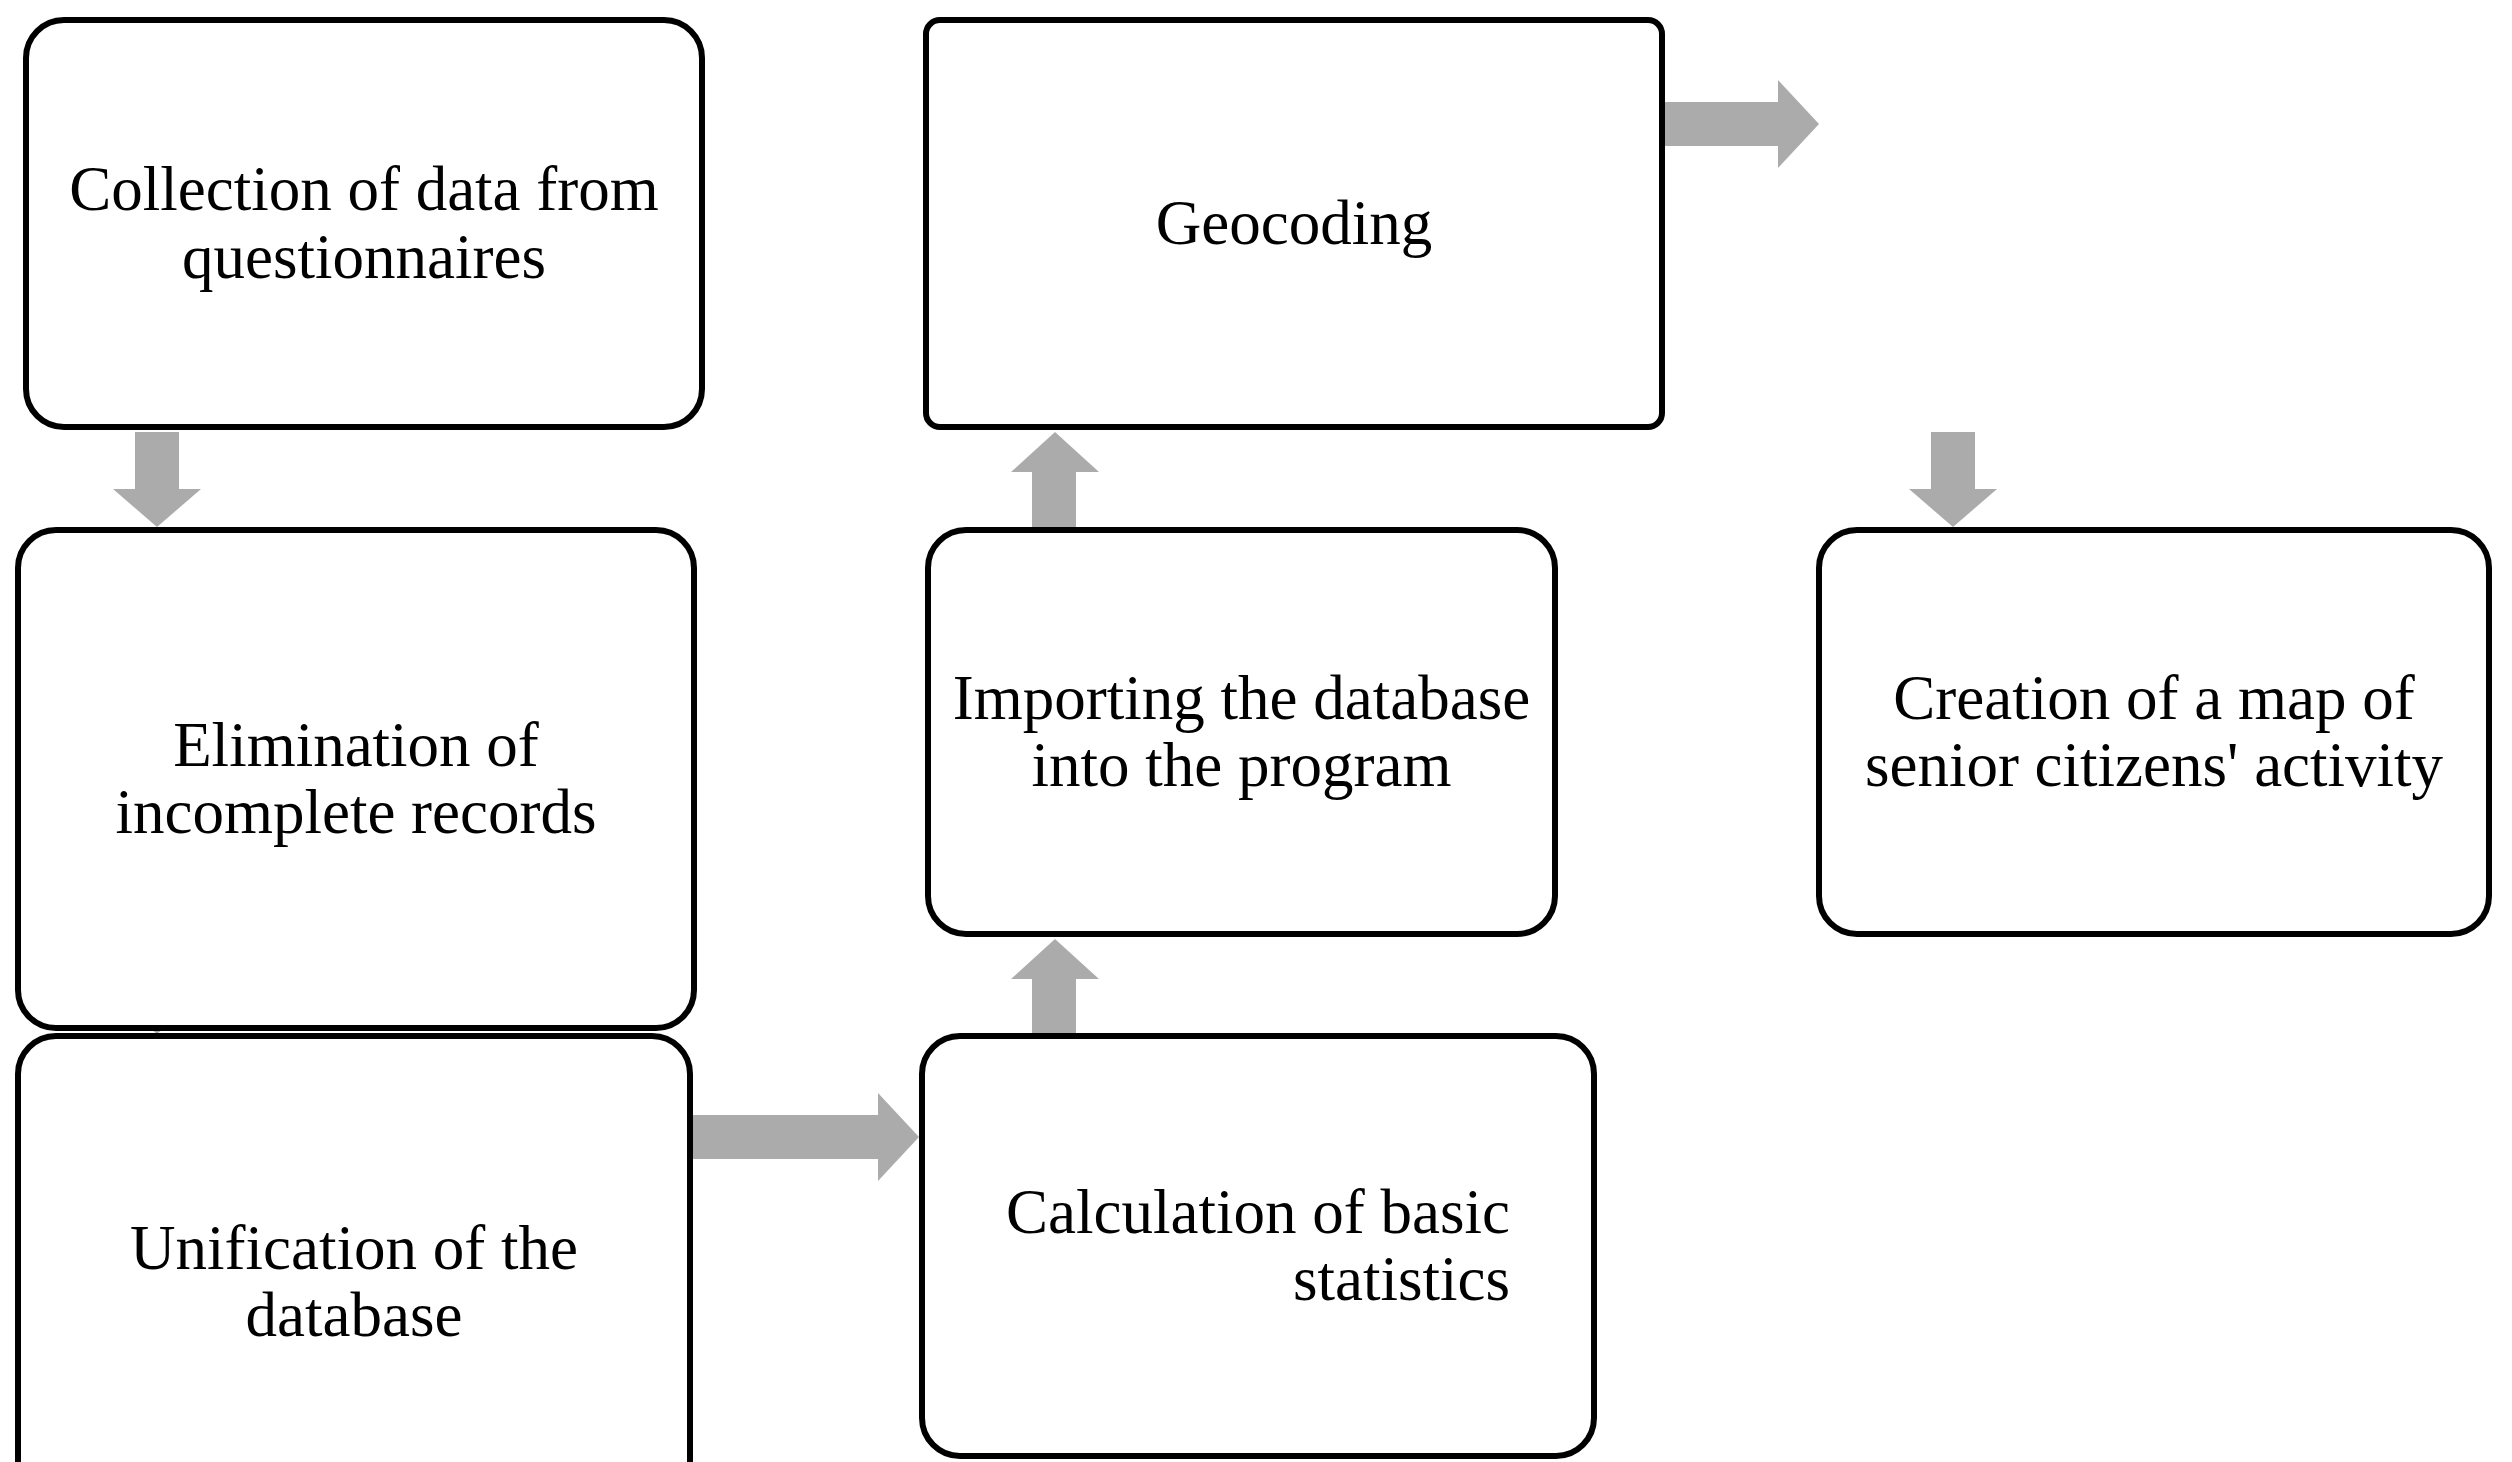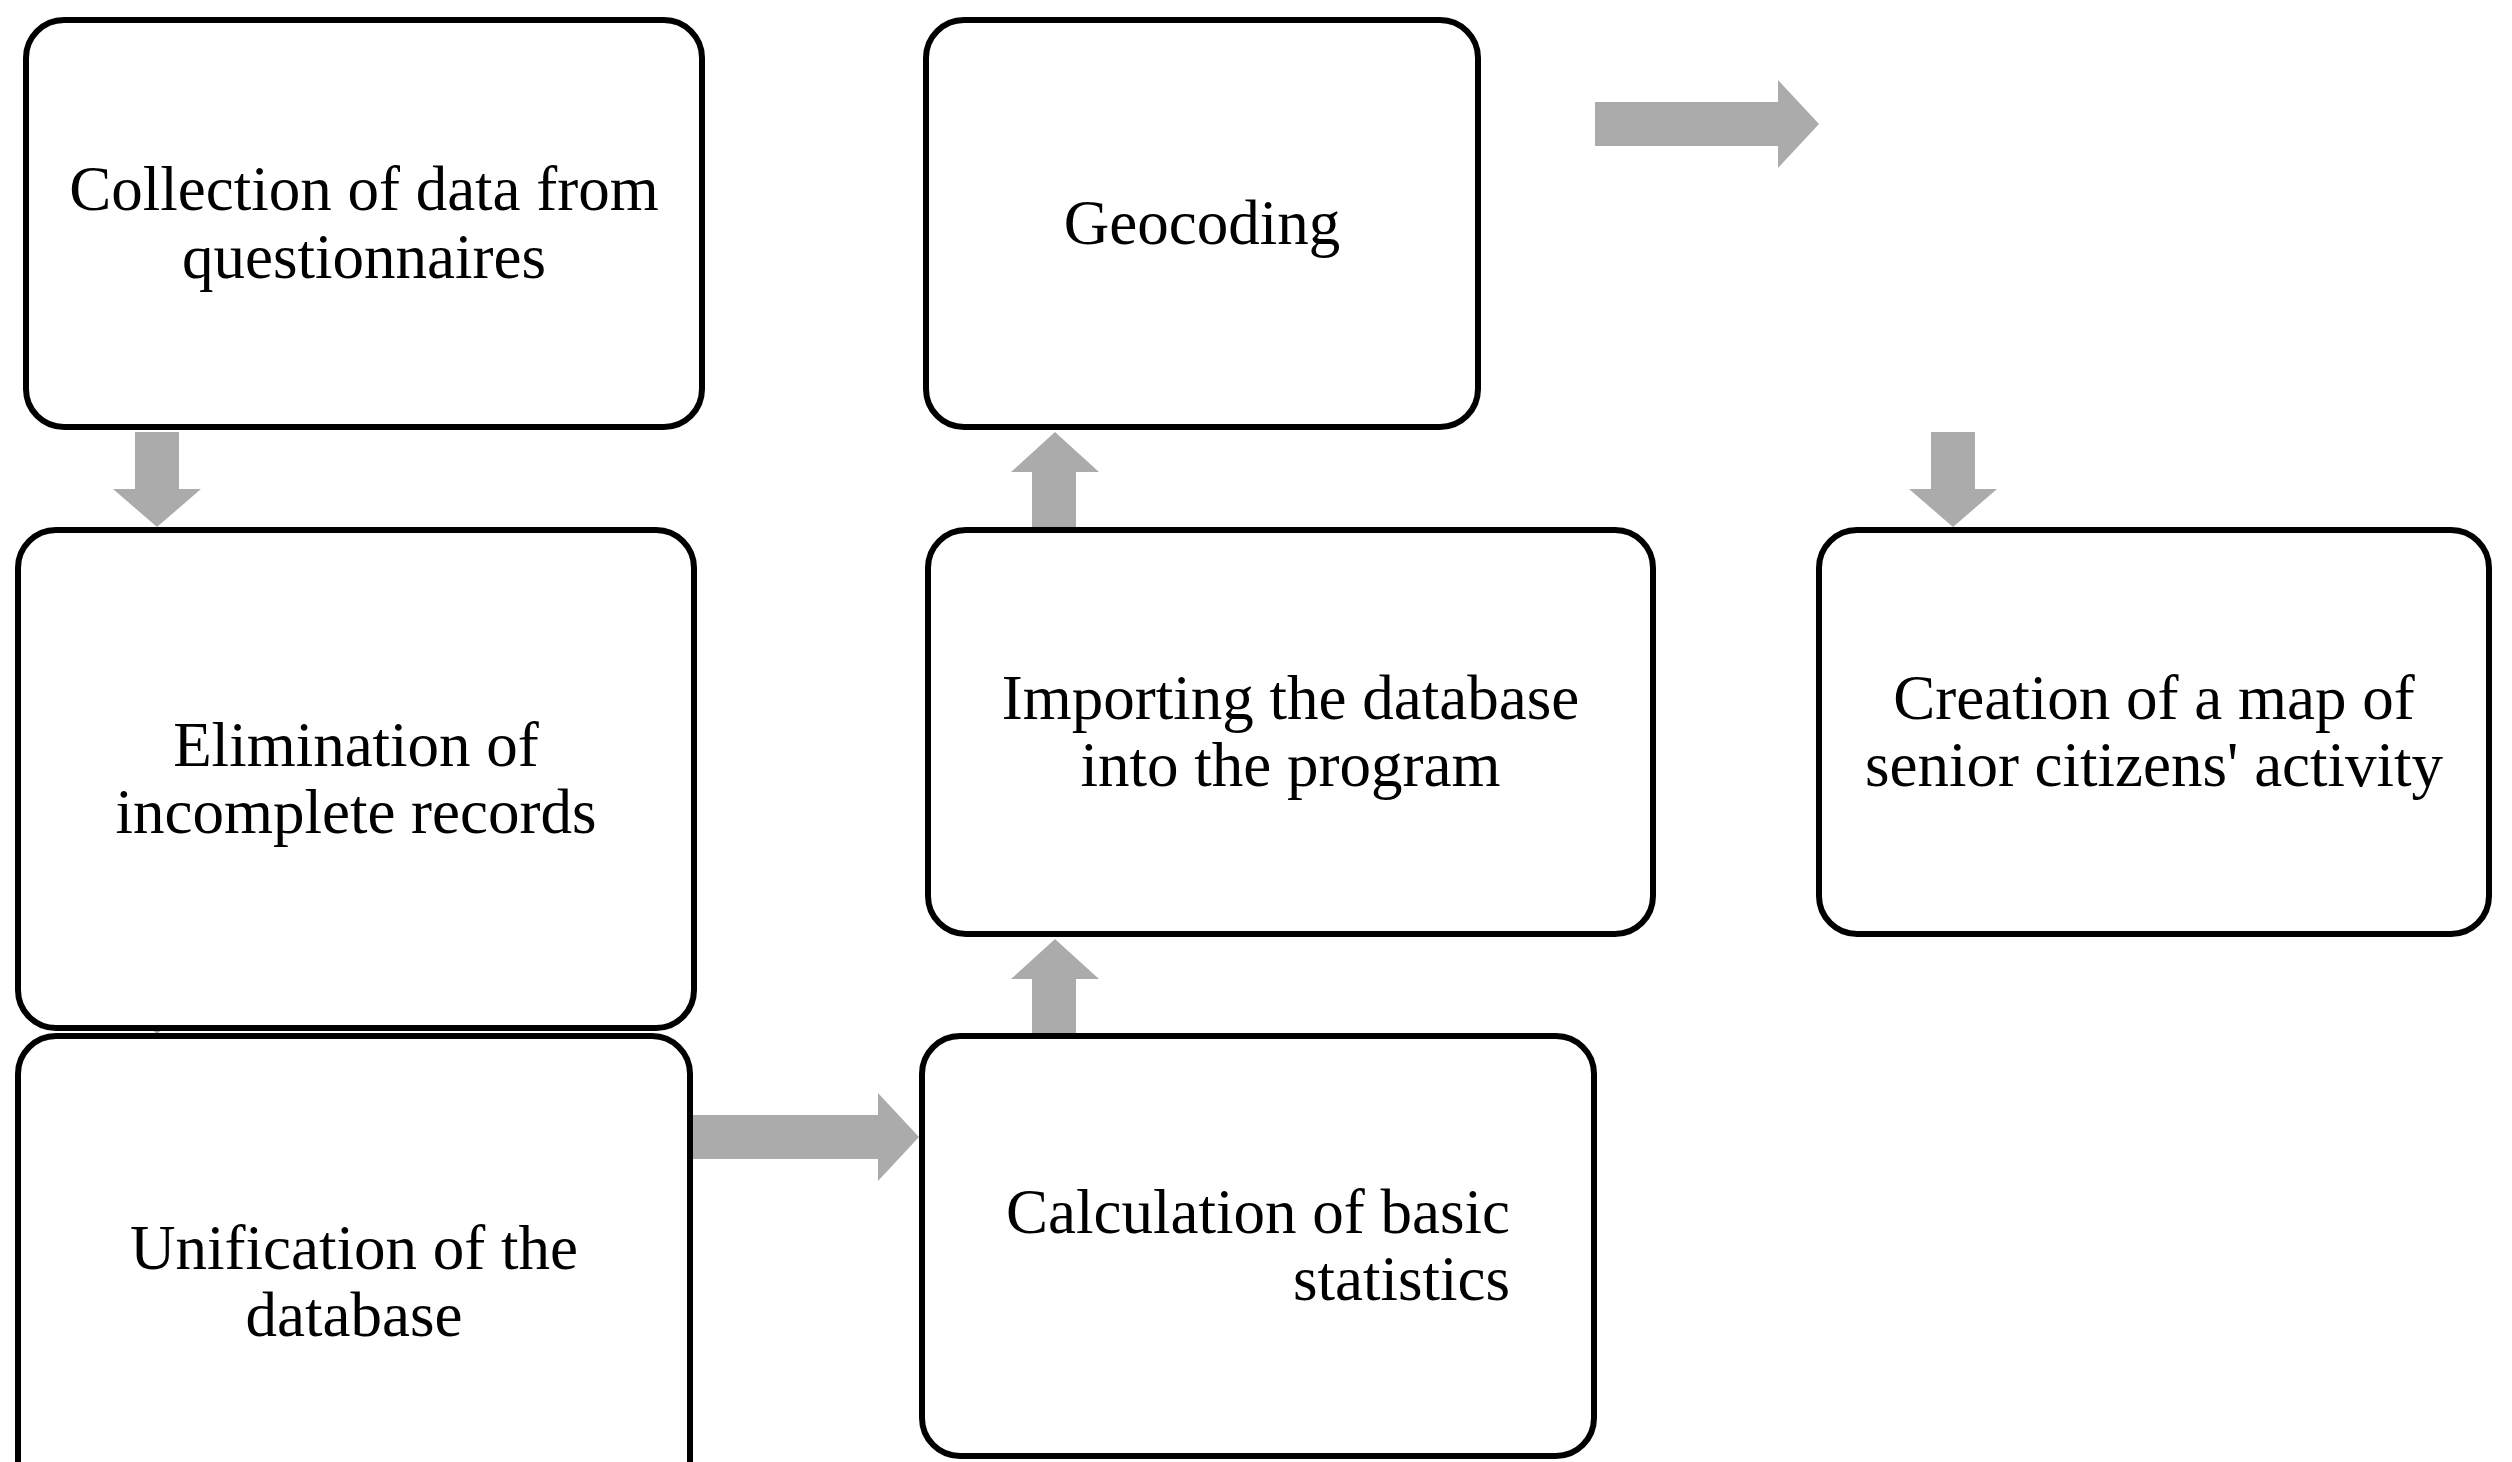--- a/index.html
+++ b/index.html
@@ -64,31 +64,31 @@
 </head>
 <body>
 
 <div id="canvas">
 
   <div class="fbox" style="left:15px; top:17.3px; width:682px; height:413px;margin-left:8px;">
     <span class="lbl">Collection of data from
 questionnaires</span>
   </div>
 
-  <div class="fbox" style="left:923px; top:17.3px; width:558px; height:413px;">
+  <div class="fbox" style="left:923px; top:17.3px; width:742px; height:413px;border-radius:17px;">
     <span class="lbl">Geocoding</span>
   </div>
 
 
   <div class="fbox" style="left:15px; top:527px; width:682px; height:504px;">
     <span class="lbl">Elimination of
 incomplete records</span>
   </div>
 
-  <div class="fbox" style="left:925px; top:527px; width:731px; height:410px;">
+  <div class="fbox" style="left:925px; top:527px; width:633px; height:410px;">
     <span class="lbl">Importing the database
 into the program</span>
   </div>
 
   <div class="fbox" style="left:1816px; top:527px; width:676px; height:410px;">
     <span class="lbl">Creation of a map of
 senior citizens' activity</span>
   </div>
 
   <div class="fbox" style="left:15px; top:1033px; width:678px; height:498px;">

